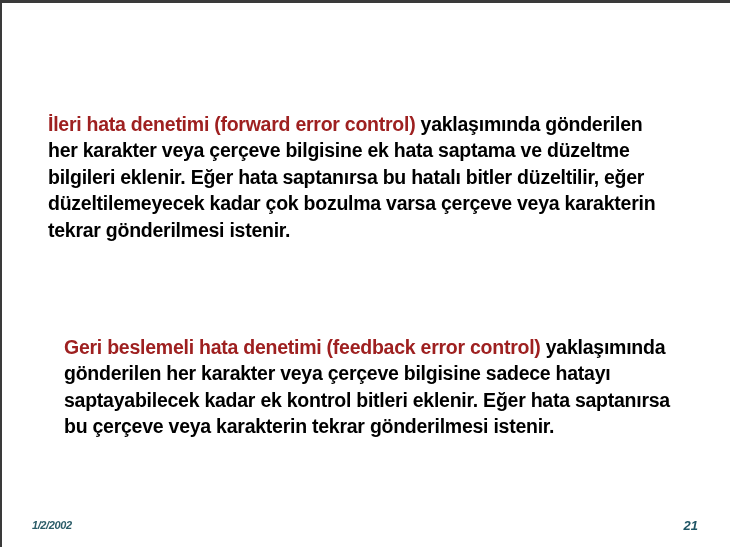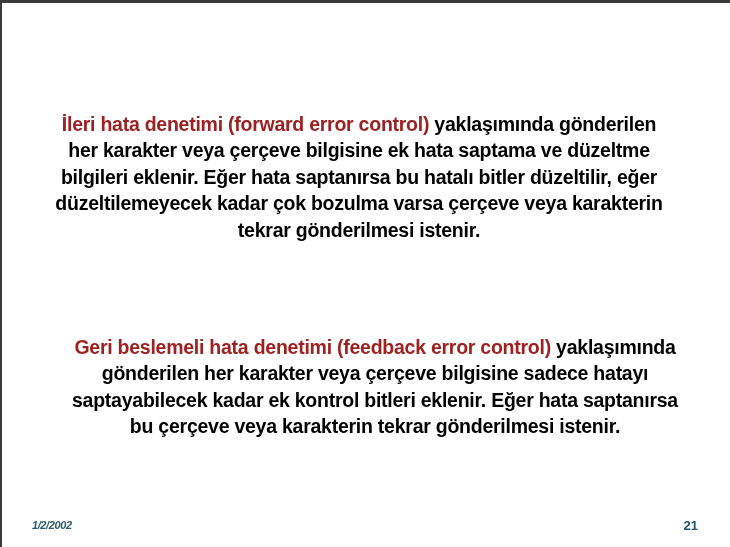--- a/index.html
+++ b/index.html
@@ -42,21 +42,21 @@
     width: 622px;
   }
 
   .para {
     font-family: "Liberation Sans", sans-serif;
     font-size: 19.5px;
     font-weight: bold;
     color: #000000;
     line-height: 26.4px;
     letter-spacing: -0.25px;
-    text-align: center;
+    text-align: left;
   }
 
   .para-1 { margin: 0; }
 
   .para-2 {
     margin: 16px;
     position: absolute;
     top: 207px;
     left: 0;
     width: 622px;
@@ -81,20 +81,21 @@
 
   .footer-page {
     position: absolute;
     right: 32px;
     top: 515px;
     font-family: "Liberation Sans", sans-serif;
     font-size: 13px;
     font-weight: bold;
     color: #1f5565;
     text-align: right;
+    font-style: italic;
   }
 </style>
 </head>
 <body>
 
 <div class="slide">
 
 
   <div class="body-area">
 

